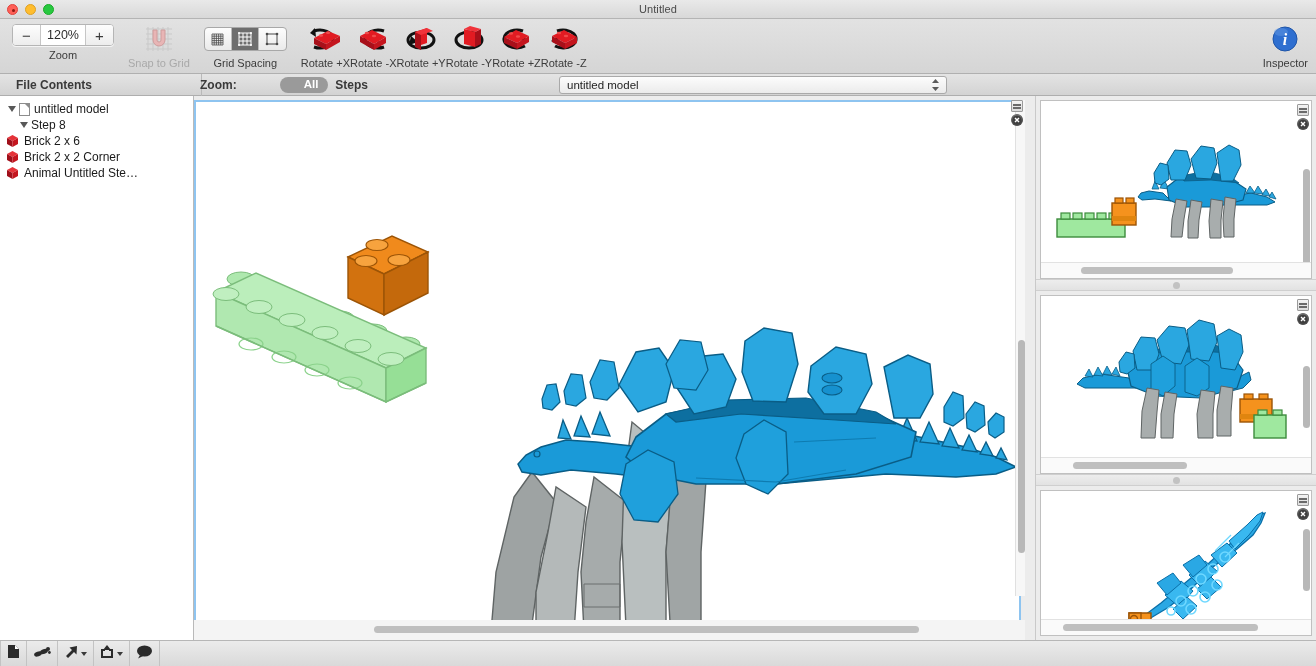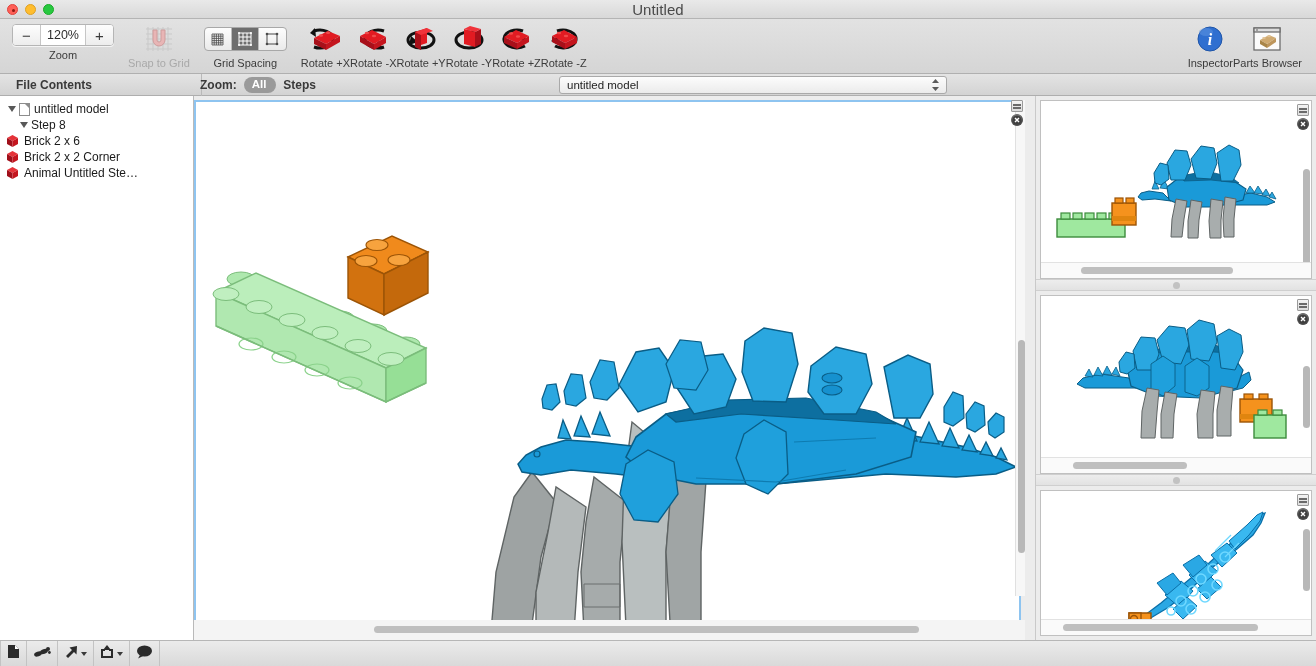--- a/index.html
+++ b/index.html
@@ -45,21 +45,21 @@
   .tl-close::after {
     content: ""; position: absolute;
     left: 3.5px; top: 3.5px;
     width: 3px; height: 3px;
     border-radius: 50%;
     background: #8b1a12;
   }
   .win-title {
     width: 100%;
     text-align: center;
-    font-size: 15px;
+    font-size: 11px;
     color: #4a4a4a;
     letter-spacing: 0.1px;
   }
 
   
   .toolbar {
     height: 55px;
     flex: 0 0 55px;
     background: linear-gradient(to bottom, #e2e2e2 0%, #d5d5d5 100%);
     border-bottom: 1px solid #b0b0b0;
@@ -152,22 +152,23 @@
     display: flex; align-items: center;
     gap: 7px;
   }
   .vb-text { font-size: 12px; font-weight: bold; color: #3a3a3a; }
   .vb-pill {
     background: #9a9a9a;
     color: #fff;
     font-size: 11.5px;
     font-weight: bold;
     border-radius: 8px;
-    padding: 1px 10px 2px 8px;
+    padding: 1px 10px 2px 24px;
     line-height: 13px;
+    margin-left: 36px;
   }
   .vb-popup {
     position: absolute;
     left: 559px;
     width: 388px;
     height: 18px;
     background: linear-gradient(to bottom,#fcfcfc,#ebebeb);
     border: 1px solid #a9a9a9;
     border-radius: 3px;
     display: flex; align-items: center;
@@ -616,35 +617,20 @@
         <svg width="30" height="30" viewBox="0 0 30 30">
           <circle cx="15" cy="15" r="12" fill="#2f6fd0"></circle>
           <circle cx="15" cy="15" r="12" fill="none" stroke="#1f55a8" stroke-width="1"></circle>
           <ellipse cx="11" cy="8" rx="7" ry="4" fill="#5d93e0" opacity="0.55"></ellipse>
           <text x="15" y="21" font-family="Liberation Serif, serif" font-style="italic" font-size="16" font-weight="bold" fill="#ffffff" text-anchor="middle">i</text>
         </svg>
       </div>
       <div class="tb-label">Inspector</div>
     </div>
 
-    <div class="tb-group" style="margin-right:6px;">
-      <div class="tb-icon">
-        <svg width="32" height="30" viewBox="0 0 32 30">
-          <rect x="3" y="4" width="26" height="22" fill="#fbfbfb" stroke="#6d6d6d" stroke-width="1.3"></rect>
-          <rect x="3" y="4" width="26" height="4" fill="#dcdcdc" stroke="#6d6d6d" stroke-width="1.3"></rect>
-          <circle cx="6" cy="6" r="1" fill="#8a8a8a"></circle>
-          <polygon points="9,16 18,11 25,14 16,20" fill="#cfa96f"></polygon>
-          <polygon points="9,16 16,20 16,24 9,20" fill="#a98548"></polygon>
-          <polygon points="16,20 25,14 25,18 16,24" fill="#bd955b"></polygon>
-          <ellipse cx="13" cy="14" rx="1.8" ry="1" fill="#e0c193"></ellipse>
-          <ellipse cx="18" cy="12.3" rx="1.8" ry="1" fill="#e0c193"></ellipse>
-        </svg>
-      </div>
-      <div class="tb-label">Parts Browser</div>
-    </div>
   </div>
 
   <div class="viewbar">
     <div style="position:absolute;left:8px;top:0;width:194px;height:22px;display:flex;align-items:center;padding-left:8px;border-right:1px solid #b9b9b9;">
       <span class="vb-text">File Contents</span>
     </div>
     <div class="vb-left">
       <span class="vb-text">Zoom:</span>
       <span class="vb-pill">All</span>
       <span class="vb-text">Steps</span>

